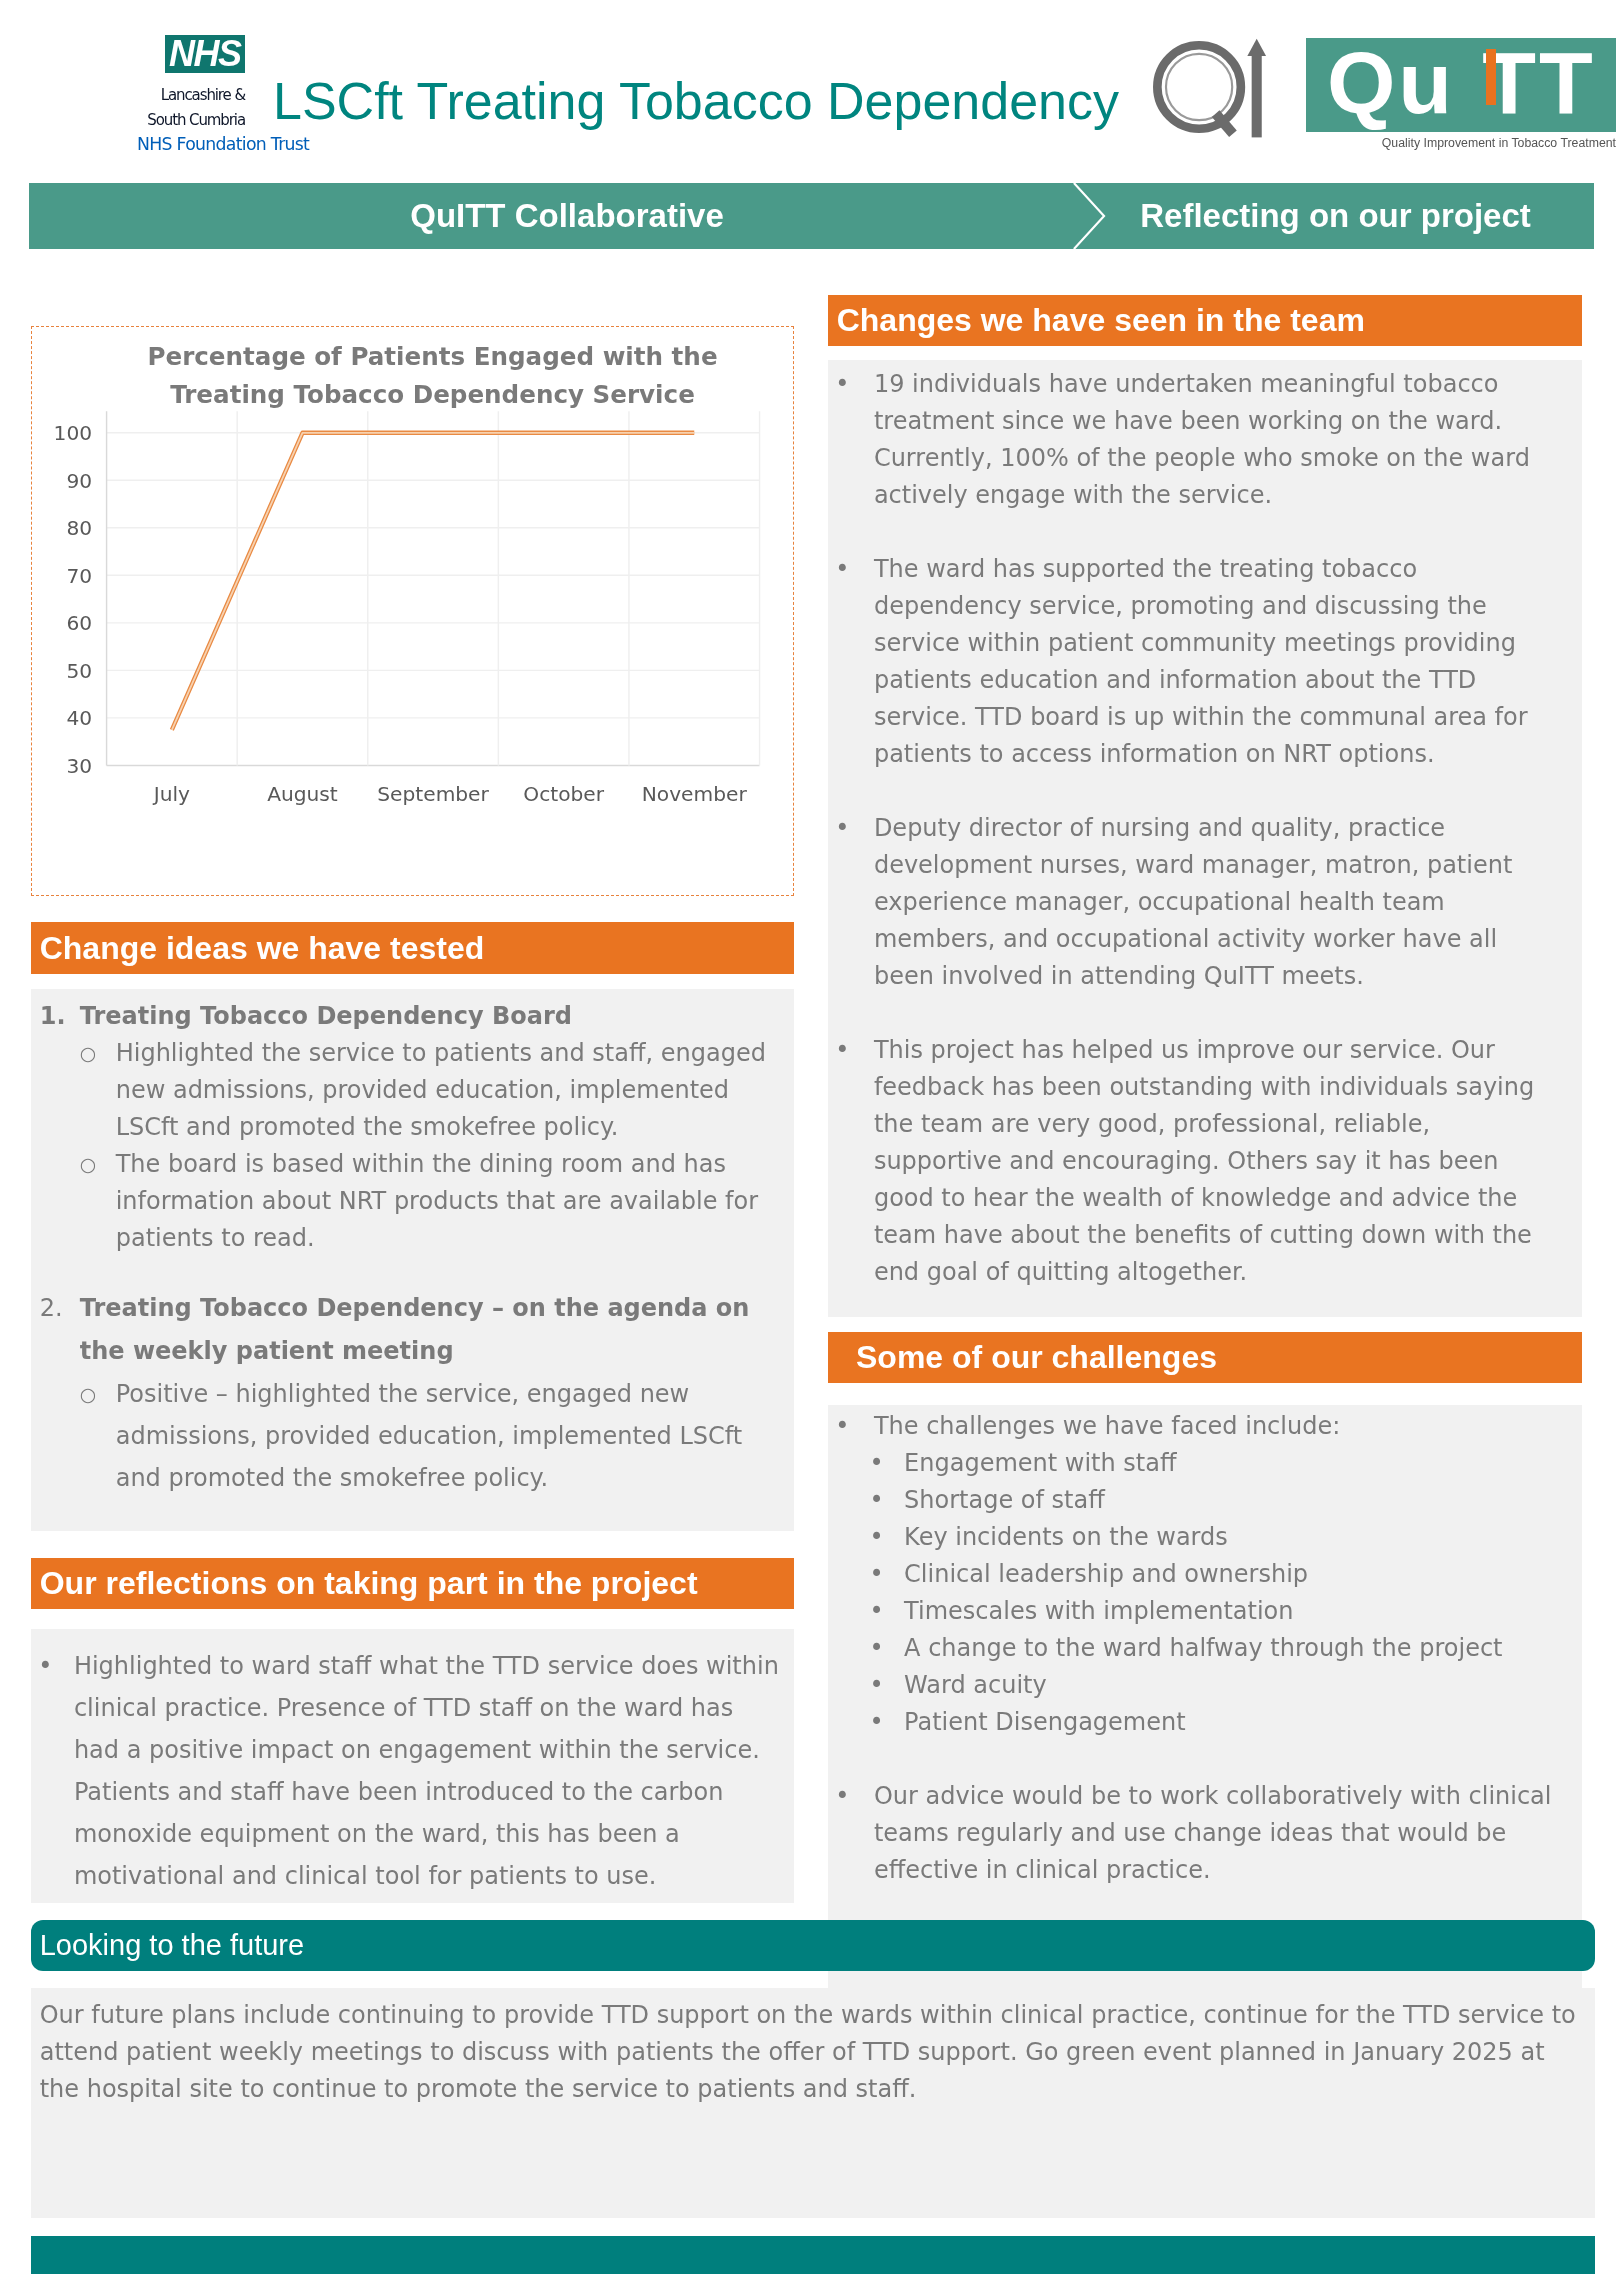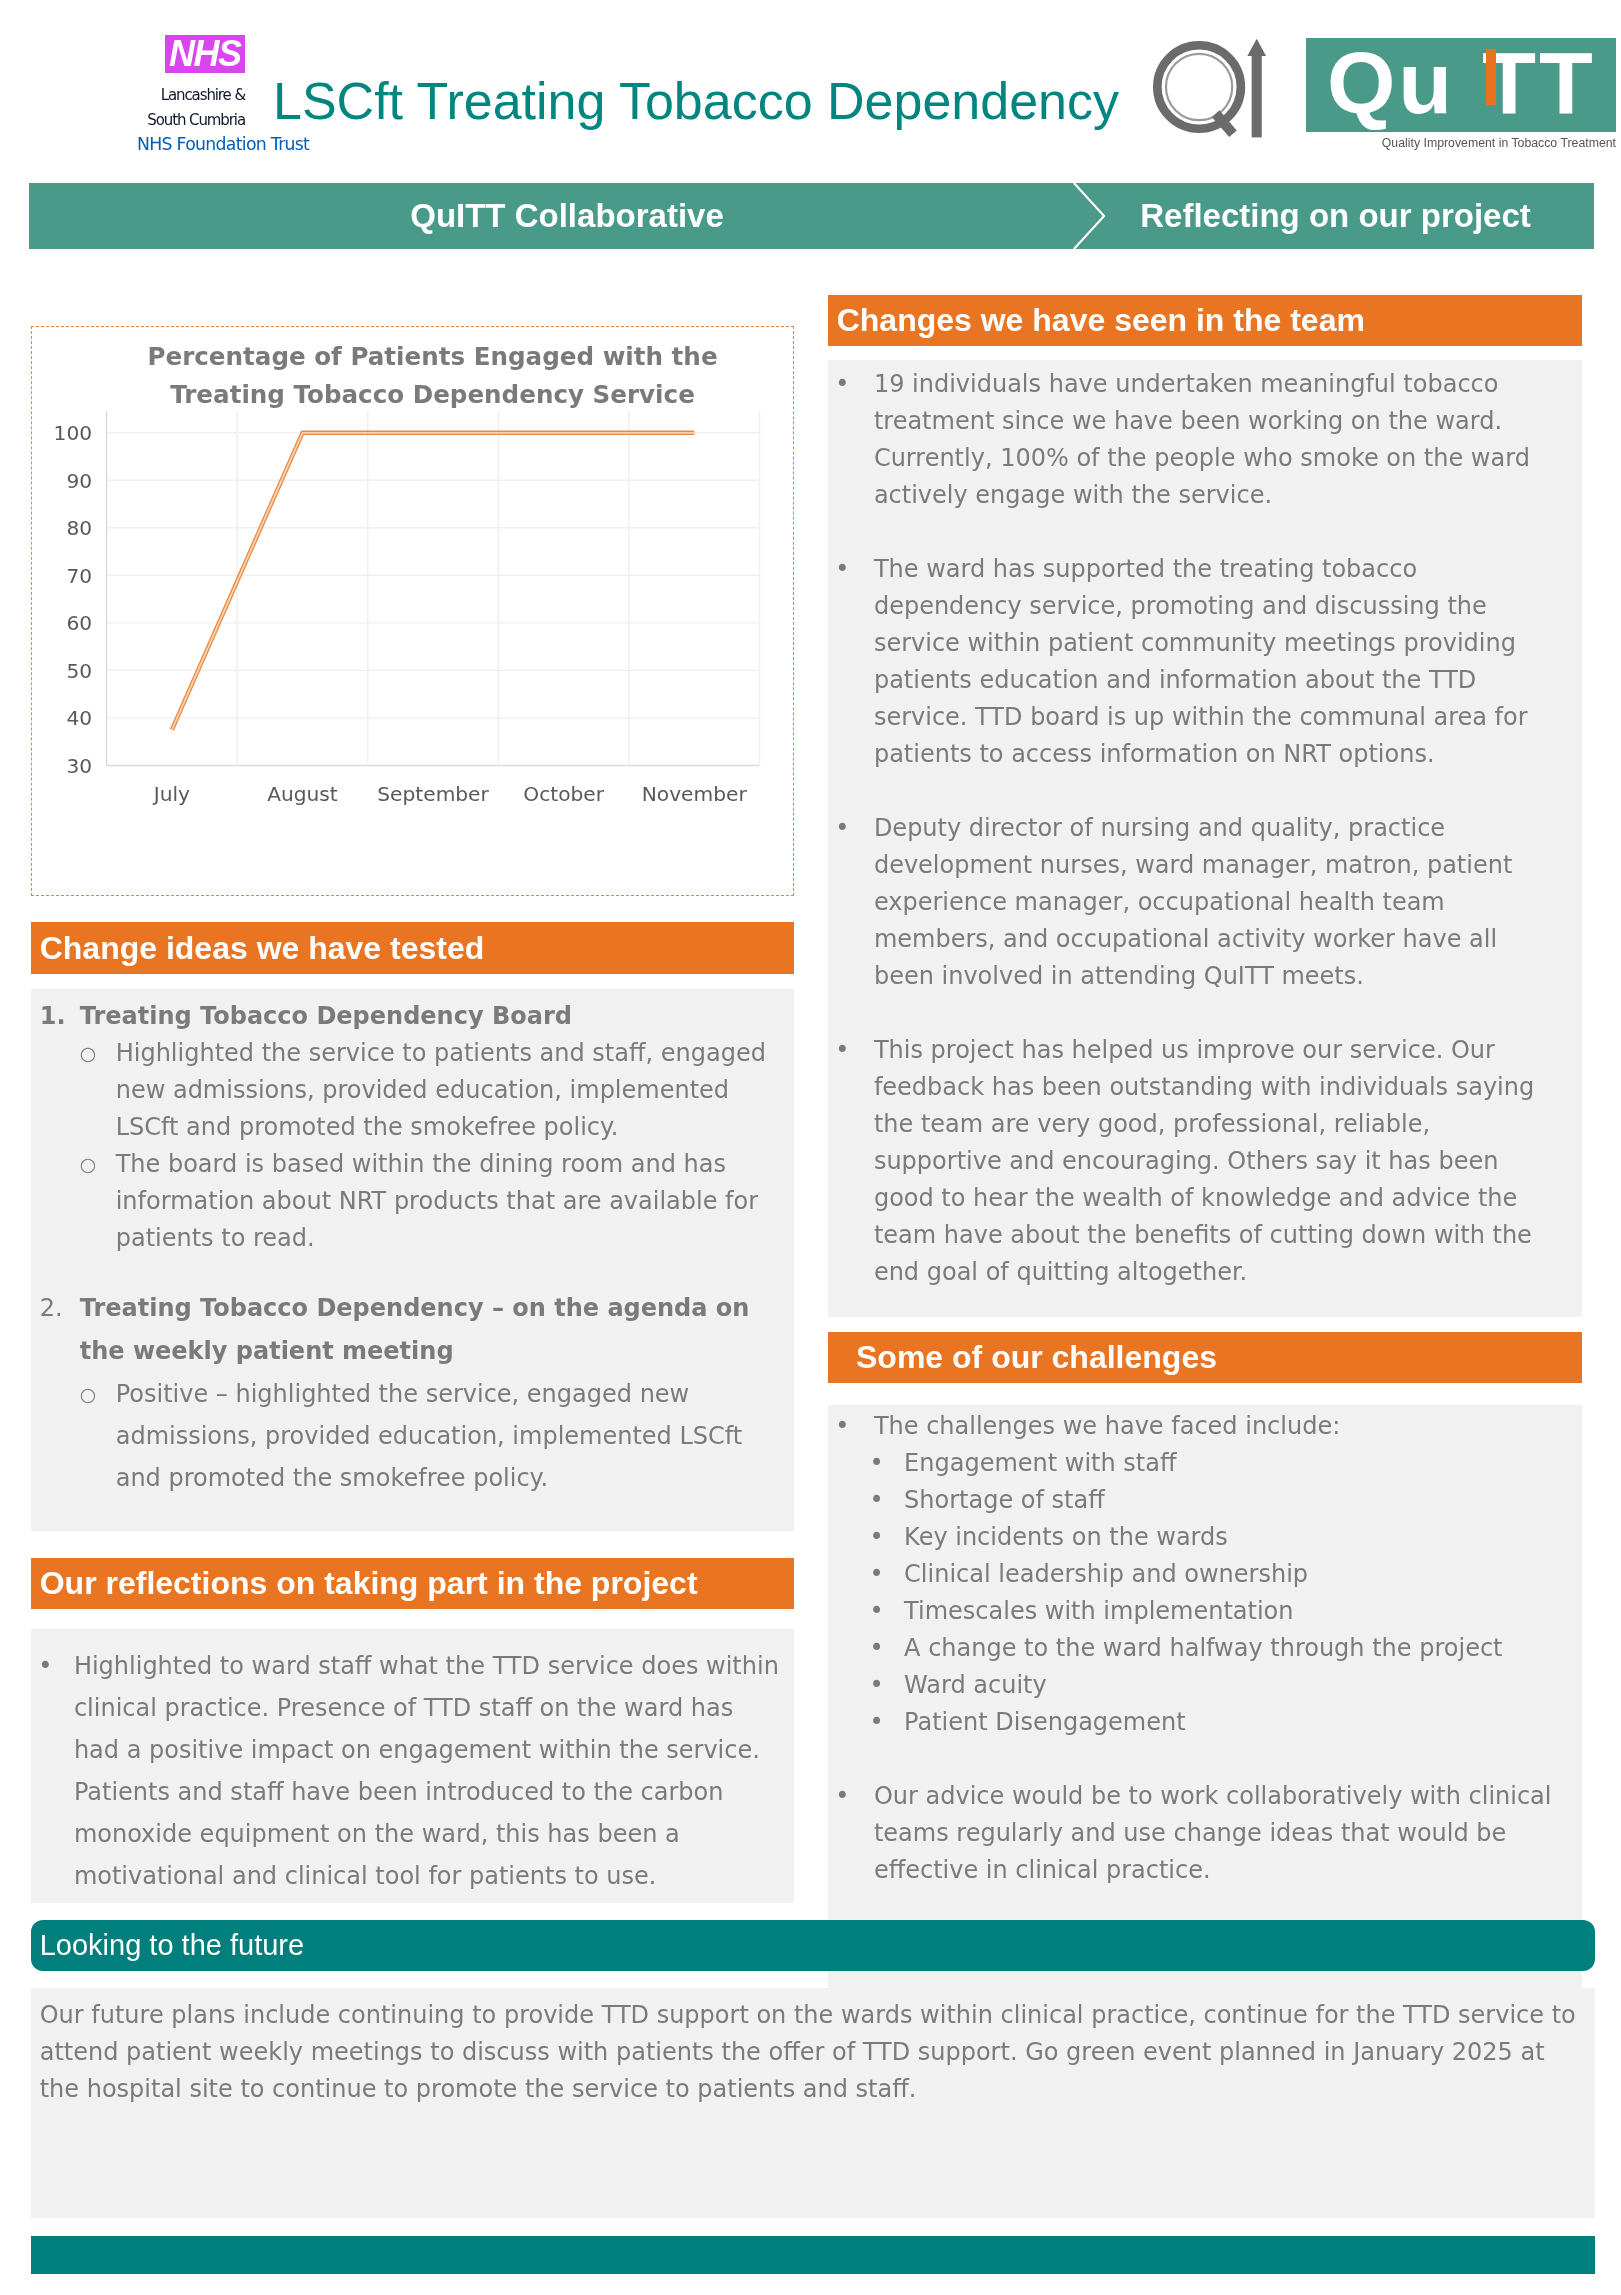--- a/index.html
+++ b/index.html
@@ -2,21 +2,21 @@
 <html style="font-size:11.6px"><head>
 <meta charset="utf-8">
 <style>
   html, body { margin:0; padding:0; background:#ffffff; }
   body { width:1621px; height:2295px; position:relative; overflow:hidden;
          font-family: "Liberation Sans", sans-serif; }
   .abs { position:absolute; }
 
   
   #nhs-logo { left:137px; top:35px; width:108px; height:129px; text-align:right; }
-  #nhs-badge { display:inline-block; background:#d946ef; color:#fff; font-family:"Liberation Sans", sans-serif;
+  #nhs-badge { display:inline-block; background:#0f766e; color:#fff; font-family:"Liberation Sans", sans-serif;
                font-weight:bold; font-style:italic; font-size:36px; line-height:38px; padding:0 4.3px; letter-spacing:-1.4px; }
   .nhs-line { font-family:"DejaVu Sans", sans-serif; font-size:15px; line-height:24.6px; color:#0f172a; white-space:nowrap; letter-spacing:-1.1px; }
   .nhs-line.blue { color:#005eb8; font-size:17.3px; letter-spacing:-0.7px; }
   #page-title { left:273px; top:69px; font-size:52px; color:#00857f; white-space:nowrap; line-height:65px; }
 
   #qi-logo { left:1152px; top:32.5px; width:123px; height:108px; }
   #quitt-box { left:1306px; top:38px; width:310px; height:94px; background:#4a9a89; }
   #quitt-text { left:1327px; top:36px; font-size:88px; font-weight:bold; color:#fff; letter-spacing:2.9px; line-height:94px; }
   #quitt-bang { left:1486px; top:49px; width:10px; height:56px; background:#e8721f; }
   #quitt-tag { left:1306px; top:136px; width:310px; text-align:right; font-size:12.3px; color:#555; white-space:nowrap; }

